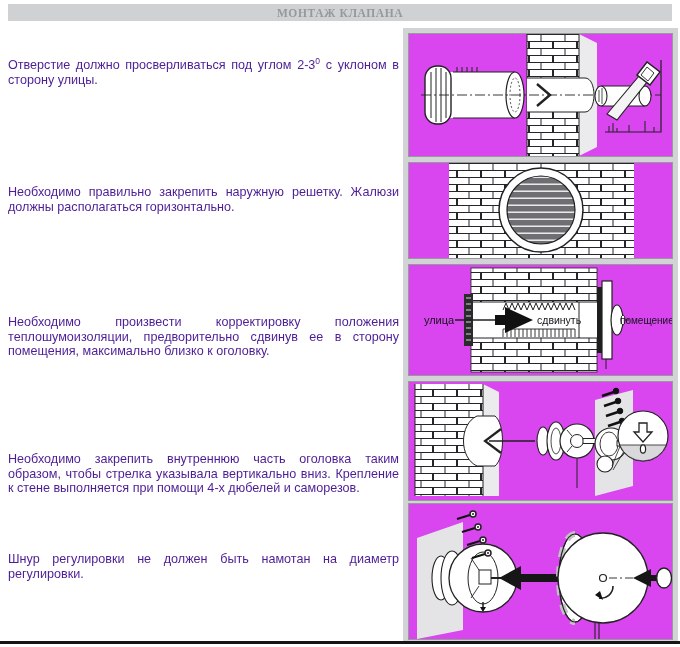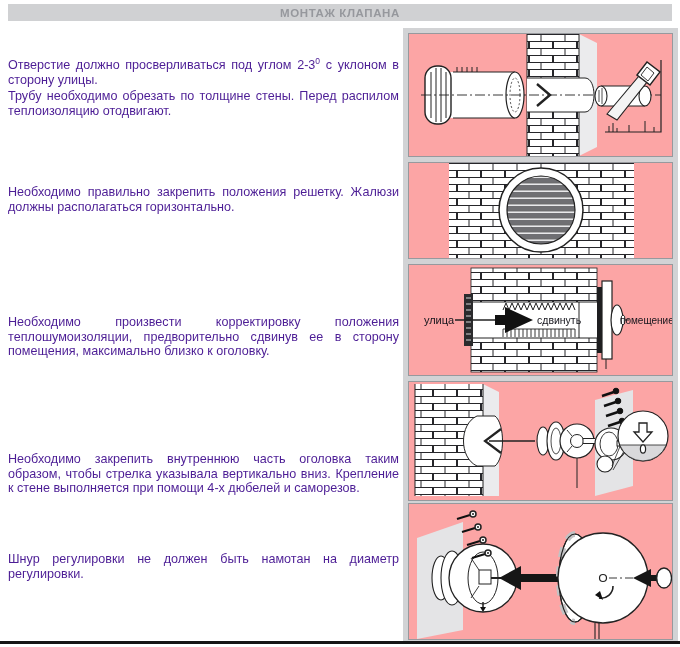--- a/index.html
+++ b/index.html
@@ -2,38 +2,38 @@
 <html><head>
 <meta charset="utf-8">
 <style>
   html,body{margin:0;padding:0;}
   body{
     width:680px;height:647px;position:relative;background:#ffffff;
     font-family:"Liberation Sans", sans-serif;overflow:hidden;
   }
   .header-bar{
     position:absolute;left:8px;top:4px;width:664px;height:17px;
-    background:#d0d1d3;display:flex;align-items:center;justify-content:center;
+    background:#d0d1d3;display:flex;align-items:center;justify-content:center;font-family:Liberation Serif, serif;
   }
   .header-title{
     font-size:11.5px;font-weight:bold;color:#96989d;letter-spacing:.6px;
   }
   .text-block{
     position:absolute;left:8px;width:391px;
     font-size:12.6px;line-height:14.6px;color:#4c1d95;text-align:justify;
   }
   .text-block p{margin:0 0 2px 0;}
   .text-block sup{font-size:8.5px;line-height:0;vertical-align:super;}
   #step1{top:58px;} #step2{top:185px;} #step3{top:315px;} #step4{top:405px;margin-top:47px;} #step5{top:552px;}
   .panels{
     position:absolute;left:403px;top:28px;width:275px;height:613px;
     background:#d2d3d5;
   }
   .panel{
-    position:absolute;left:5px;width:265px;background:#fca5a5;
+    position:absolute;left:5px;width:265px;background:#d946ef;
     border:1px solid #97999d;box-sizing:border-box;
   }
   #panel1{top:5px;height:124px;}
   #panel2{top:134px;height:97px;}
   #panel3{top:236px;height:112px;}
   #panel4{top:353px;height:120px;}
   #panel5{top:475px;height:137px;}
   .panel svg{display:block;width:100%;height:100%;}
   .bottom-rule{
     position:absolute;left:0;top:641px;width:680px;height:3px;background:#161616;
@@ -42,25 +42,24 @@
 </style>
 </head>
 <body>
 
 <div class="header-bar">
   <span class="header-title">МОНТАЖ КЛАПАНА</span>
 </div>
 
 <div class="text-block" id="step1">
   <p><span>Отверстие должно просверливаться под углом 2-3</span><sup>0</sup><span> с уклоном в сторону улицы.</span></p>
-  <p>Трубу необходимо обрезать по толщине стены. Перед распилом теплоизоляцию отодвигают.</p>
 </div>
 
 <div class="text-block" id="step2">
-  <p>Необходимо правильно закрепить положения решетку. Жалюзи должны располагаться горизонтально.</p>
+  <p>Необходимо правильно закрепить наружную решетку. Жалюзи должны располагаться горизонтально.</p>
 </div>
 
 <div class="text-block" id="step3">
   <p>Необходимо произвести корректировку положения теплошумоизоляции, предворительно сдвинув ее в сторону помещения, максимально близко к оголовку.</p>
 </div>
 
 <div class="text-block" id="step4">
   <p>Необходимо закрепить внутреннюю часть оголовка таким образом, чтобы стрелка указывала вертикально вниз. Крепление к стене выполняется при помощи 4-х дюбелей и саморезов.</p>
 </div>
 

